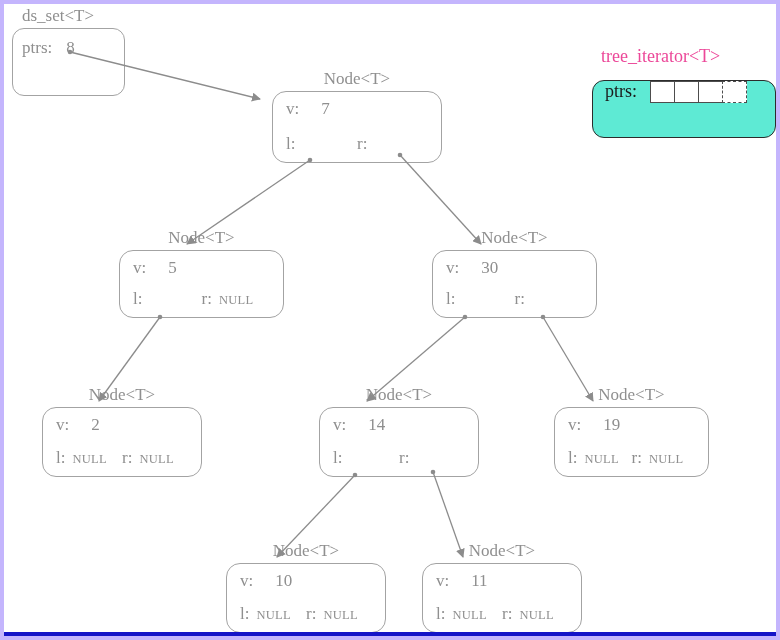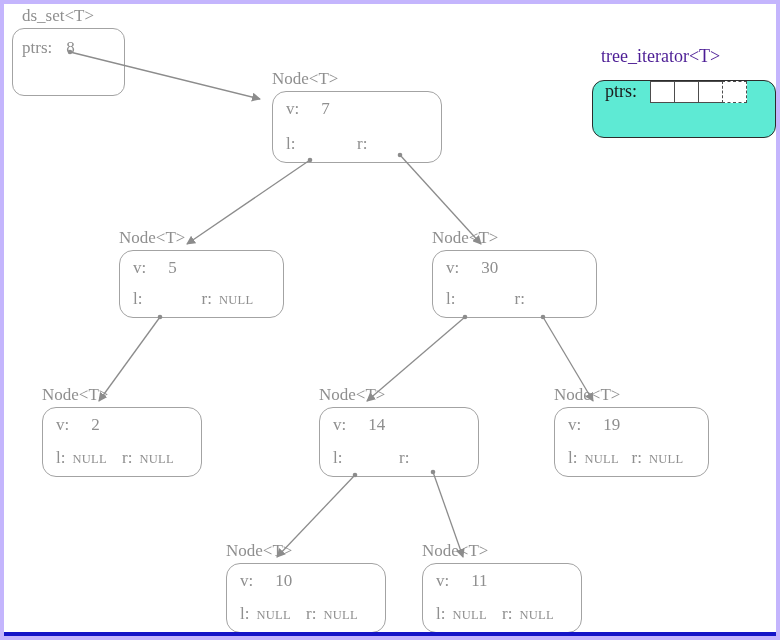--- a/index.html
+++ b/index.html
@@ -5,29 +5,29 @@
   html,body{margin:0;padding:0;background:#ffffff;}
   .canvas{position:relative;width:780px;height:640px;background:#ffffff;border:4px solid #c4b5fd;
           overflow:hidden;font-family:"Liberation Serif","DejaVu Serif",serif;box-sizing:border-box;text-decoration:underline;}
   .arrows{position:absolute;left:0;top:0;z-index:3;pointer-events:none;}
   .diagram-title{position:absolute;left:18px;top:2px;font-size:17px;color:#8f8f8f;z-index:2;}
   .struct-box{position:absolute;left:8px;top:24px;width:113px;height:68px;border:1.5px solid #a3a3a3;
               border-radius:12px;padding:5px 9px;color:#8f8f8f;font-size:17px;z-index:2;box-sizing:border-box;}
   .struct-row{line-height:27px;display:flex;}
   .struct-row .val{margin-left:14px;}
   .node-wrap{position:absolute;z-index:2;}
-  .node-title{font-size:17px;color:#8f8f8f;height:25px;line-height:25px;}
+  .node-title{text-align:center;font-size:17px;color:#8f8f8f;height:25px;line-height:25px;}
   .node-box{border:1.5px solid #a3a3a3;border-radius:14px;display:flex;flex-direction:column;
             justify-content:space-between;padding:7px 13px 8px;color:#8f8f8f;font-size:17px;box-sizing:border-box;background:transparent;}
   .vrow{display:flex;align-items:baseline;}
   .vrow .val{margin-left:22px;}
   .lrrow{display:flex;}
   .half{width:50%;display:flex;align-items:baseline;}
   .nullv{font-size:12.5px;margin-left:7px;letter-spacing:.3px;}
-  .iter-title{position:absolute;left:597px;top:42px;font-size:18px;color:#4c1d95;z-index:2;}
+  .iter-title{position:absolute;left:597px;top:42px;font-size:18px;color:#ec4899;z-index:2;}
   .iter-box{position:absolute;left:588px;top:76px;width:184px;height:58px;border:1.5px solid #2c2c2c;
             border-radius:12px;display:flex;align-items:flex-start;padding:0 12px;color:#1b1b1b;font-size:18px;
             z-index:2;background:#5eead4;box-sizing:border-box;}
   .cells{display:flex;margin-left:14px;}
   .cell{width:25px;height:22px;border:1px solid #4d4d4d;margin-left:-1px;background:#fff;box-sizing:border-box;}
   .cell.dashed{border-style:dashed;}
   .bottom-bar{position:absolute;left:0;right:0;bottom:0;height:4px;background:#1414c8;z-index:4;}
 </style>
 </head>
 <body>

